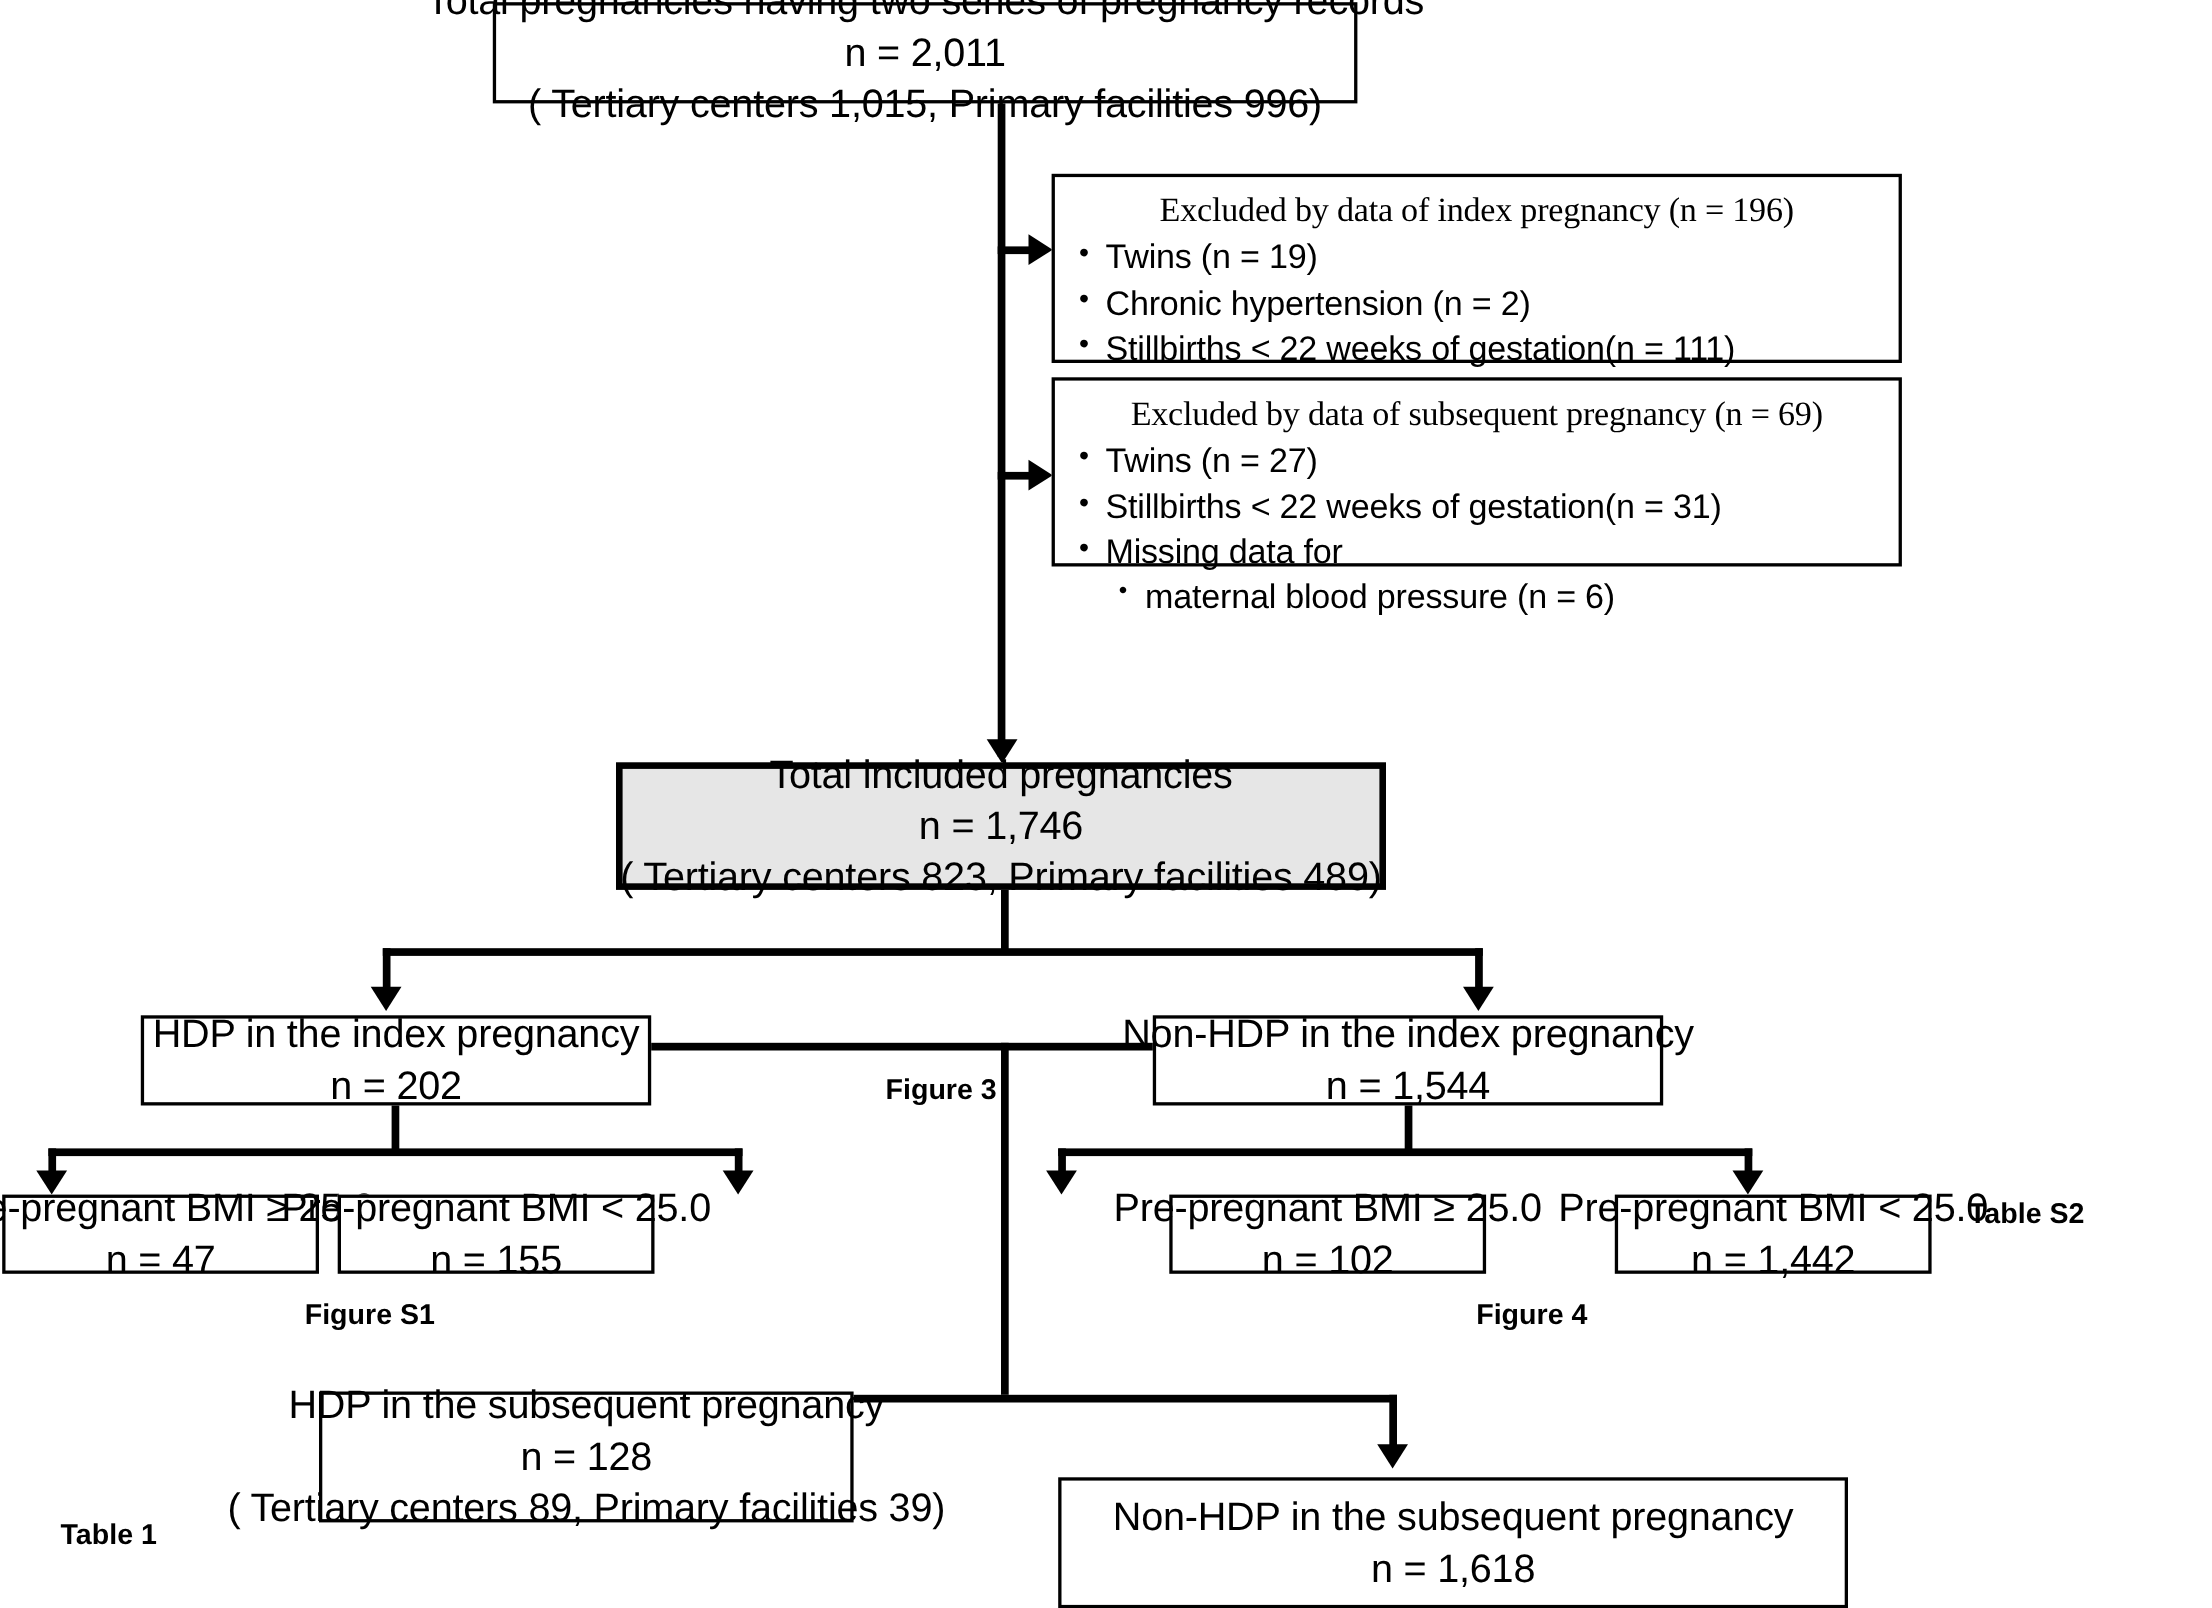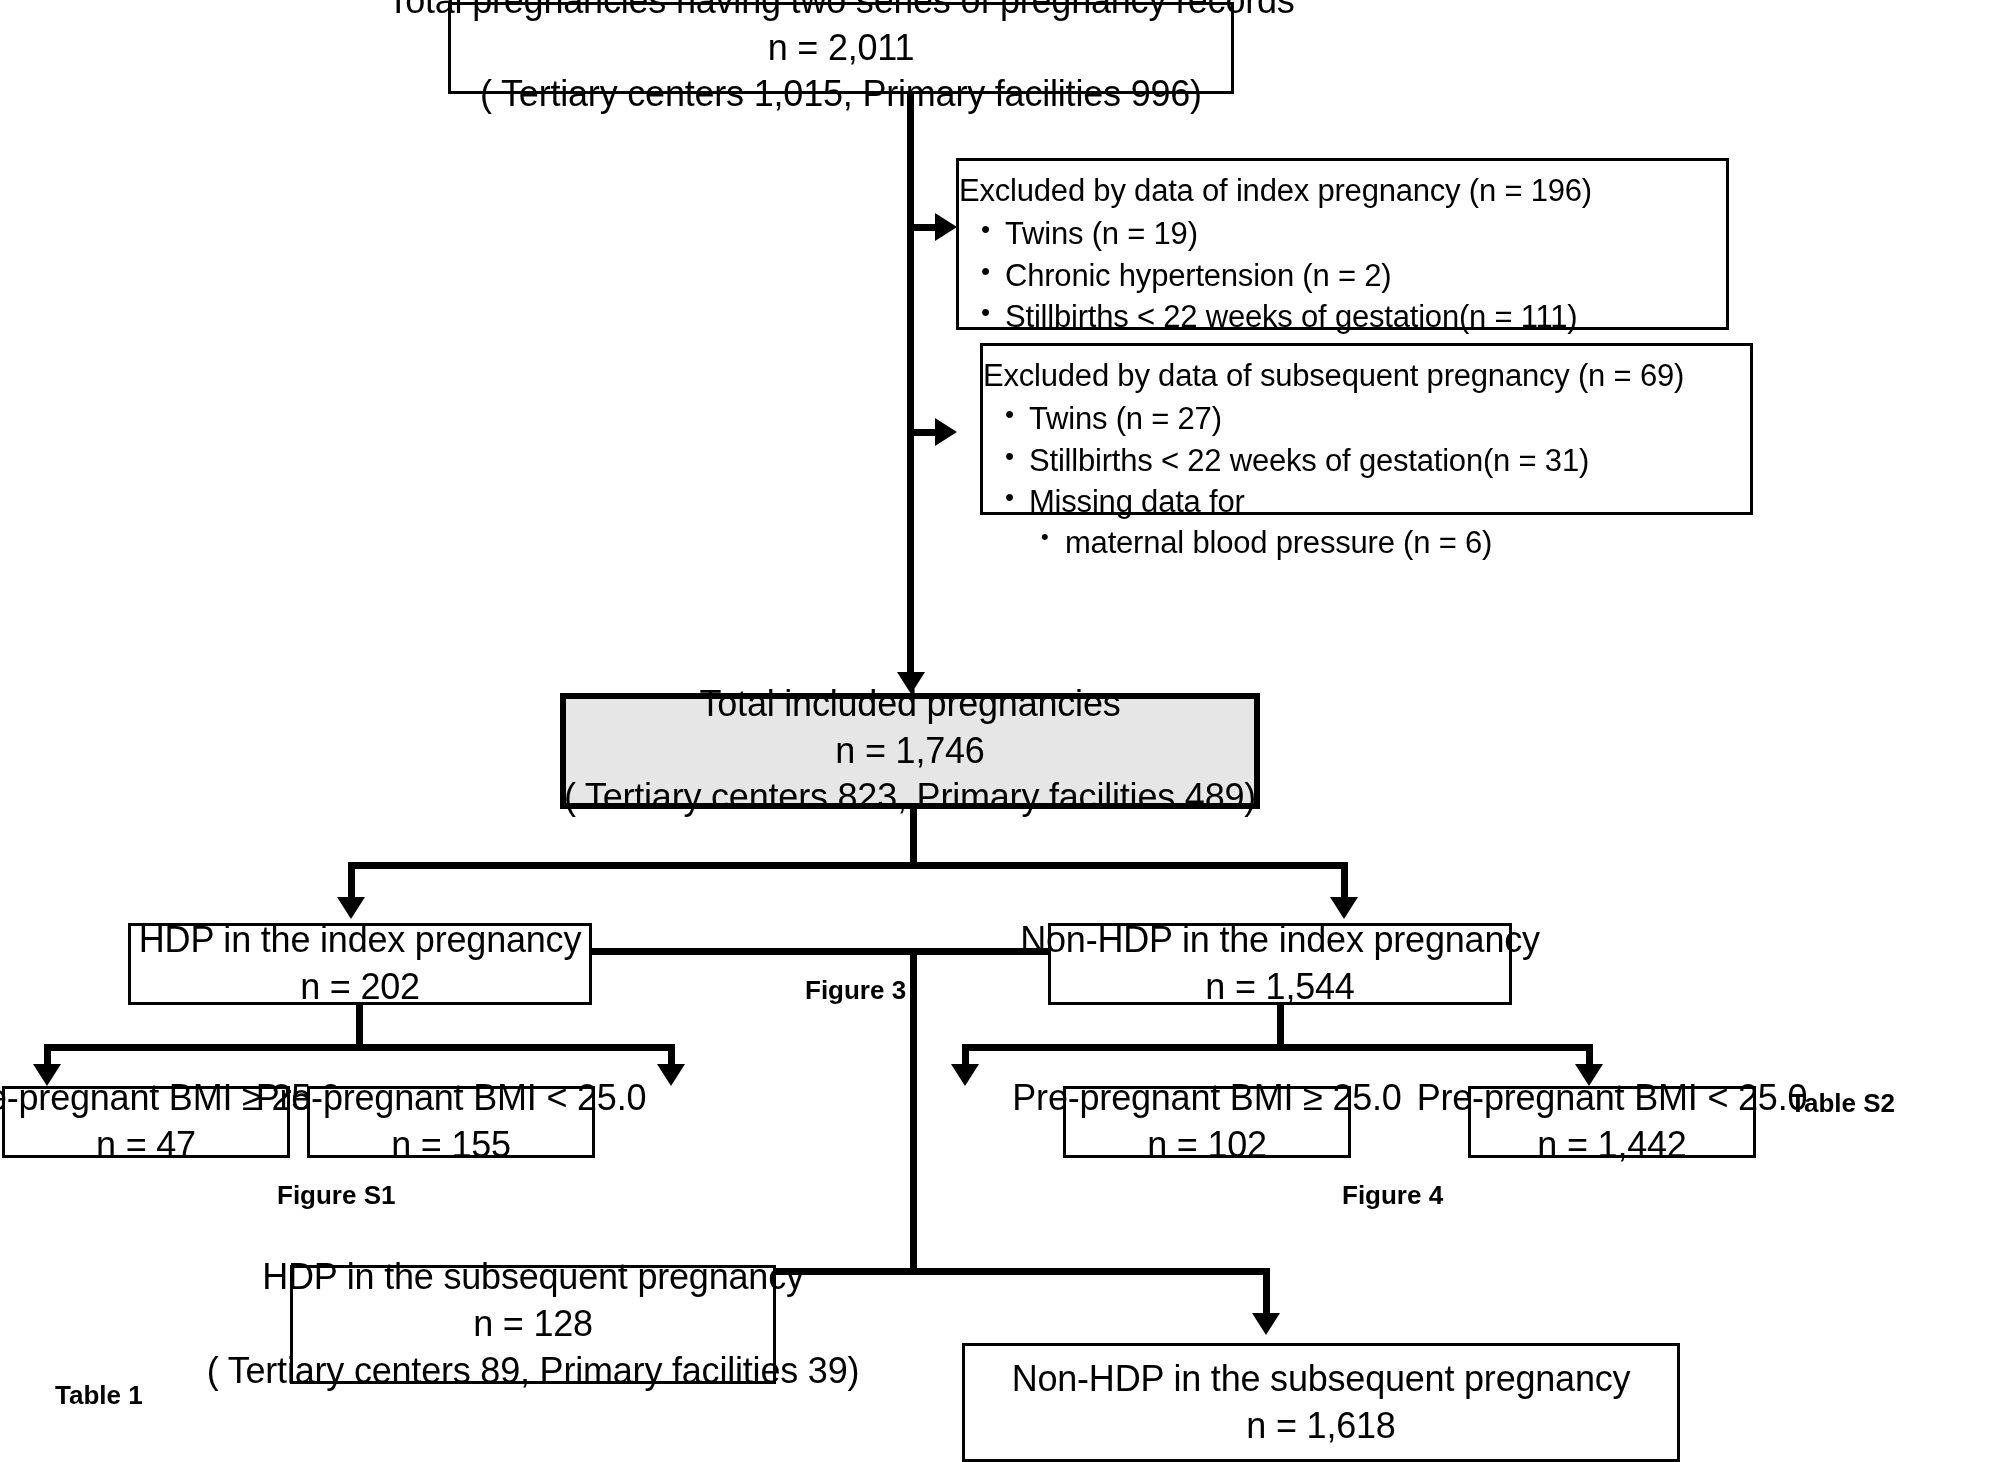--- a/index.html
+++ b/index.html
@@ -41,23 +41,24 @@
     position: absolute;
     box-sizing: border-box;
     border: 3px solid #000000;
     background: #ffffff;
     font-size: 31px;
     line-height: 1.30;
     letter-spacing: -0.2px;
     padding: 8px 0 8px 0;
   }
   .listbox .hdr {
-    text-align: left;
+    text-align: center;
     white-space: nowrap;
     padding: 2px 0 2px 0;
+    font-family: Liberation Serif, serif;
   }
   .listbox ul {
     list-style: none;
     margin: 0;
     padding: 0 0 0 16px;
   }
   .listbox li {
     position: relative;
     padding-left: 30px;
     white-space: nowrap;
@@ -130,21 +131,21 @@
       <li>Chronic hypertension (n = 2)</li>
       <li>Stillbirths &lt; 22 weeks of gestation(n = 111)</li>
       <li>Missing data for</li>
     </ul>
     <ul class="sub">
       <li>maternal blood pressure (n = 61)</li>
       <li>pre-pregnant BMI (n = 3)</li>
     </ul>
   </div>
 
-  <div class="listbox" style="left:956px; top:343px; width:773px; height:172px;margin-left:24px;">
+  <div class="listbox" style="left:956px; top:343px; width:773px; height:172px;">
     <div class="hdr">Excluded by data of subsequent pregnancy (n = 69)</div>
     <ul>
       <li>Twins (n = 27)</li>
       <li>Stillbirths &lt; 22 weeks of gestation(n = 31)</li>
       <li>Missing data for</li>
     </ul>
     <ul class="sub">
       <li>maternal blood pressure (n = 6)</li>
     </ul>
   </div>

